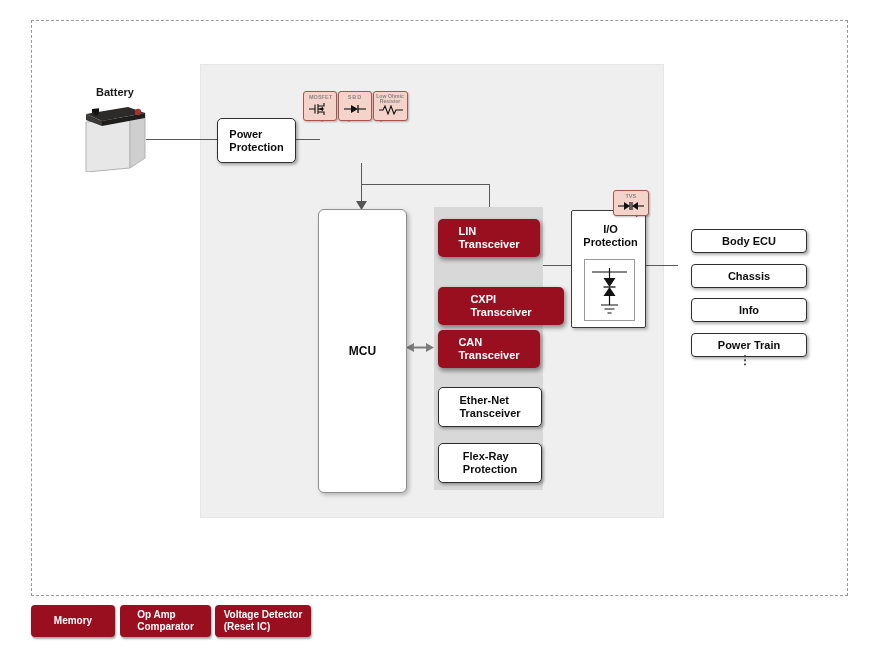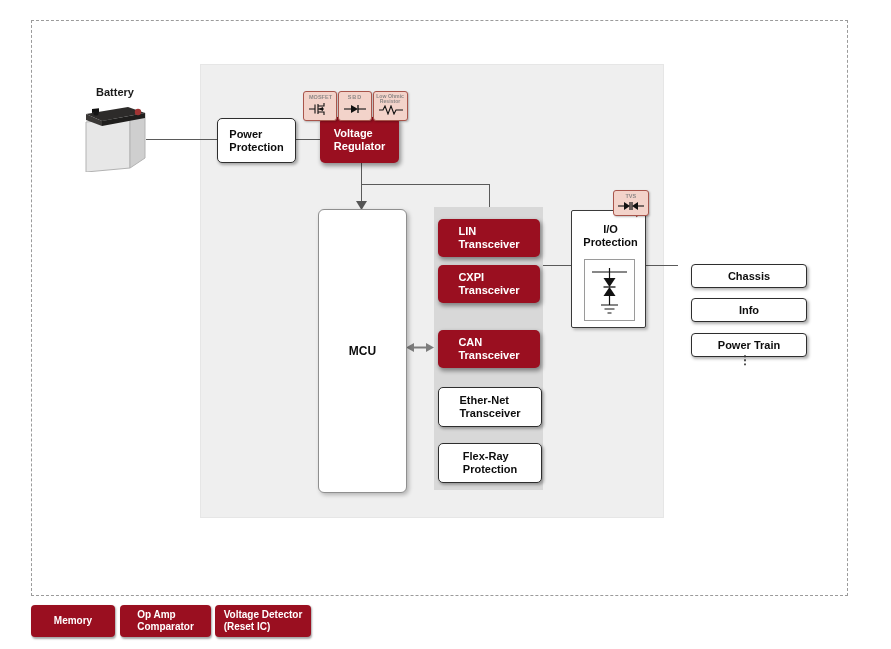--- a/index.html
+++ b/index.html
@@ -83,22 +83,20 @@
     <polygon points="4,14 20,21 20,26 4,20" fill="#3a3836"></polygon>
     <polygon points="20,21 63,13 63,18 20,26" fill="#1f1e1d"></polygon>
     <rect x="10" y="10" width="7" height="4" fill="#111" transform="skewY(-6 )"></rect>
     <circle cx="56" cy="12" r="3.2" fill="#a23434"></circle>
     <circle cx="14" cy="13" r="2.6" fill="#151515"></circle>
   </svg>
 
   <div class="box white-box" style="left:217px;top:118px;width:77px;height:43px">Power
 Protection</div>
 
-  <div class="box red-box" style="left:320px;top:117px;width:79px;height:46px;z-index:2">Voltage
-Regulator</div>
   <div class="tail-red" style="left:317px;top:112px"></div>
   <div class="tail-red" style="left:344px;top:112px"></div>
   <div class="tail-red" style="left:376px;top:112px"></div>
 
   <div class="callout" style="left:303px;top:91px;width:32px;height:28px">
     <div class="t">MOSFET</div>
     <svg class="sym" width="24" height="14" viewBox="0 0 24 14">
       <path d="M1 7 H7 M7 2.5 V11.5 M10 2 V12 M10 4 H16 V1 M10 10 H16 V13 M10 7 H16" stroke="#111" stroke-width="1.1" fill="none"></path>
       <polygon points="10.5,7 15,5 15,9" fill="#111"></polygon>
     </svg>
@@ -117,21 +115,21 @@
 Resistor</div>
     <svg class="sym" style="margin-top:0" width="26" height="10" viewBox="0 0 26 10">
       <polyline points="1,5 5,5 7,1 10,9 13,1 16,9 18,5 25,5" fill="none" stroke="#111" stroke-width="1.1"></polyline>
     </svg>
   </div>
 
   <div class="box mcu-box" style="left:318px;top:209px;width:87px;height:282px">MCU</div>
 
   <div class="box red-box" style="left:438px;top:219px;width:102px;height:38px">LIN
 Transceiver</div>
-  <div class="box red-box" style="left:438px;top:265px;width:102px;height:38px">CXPI
+  <div class="box red-box" style="left:438px;top:287px;width:126px;height:38px">CXPI
 Transceiver</div>
   <div class="box red-box" style="left:438px;top:330px;width:102px;height:38px">CAN
 Transceiver</div>
   <div class="box white-box" style="left:438px;top:387px;width:102px;height:38px">Ether-Net
 Transceiver</div>
   <div class="box white-box" style="left:438px;top:443px;width:102px;height:38px">Flex-Ray
 Protection</div>
 
   <div class="io-box" style="left:571px;top:210px;width:73px;height:116px">
     <div class="io-title">I/O
@@ -154,20 +152,21 @@
     <svg class="sym" style="margin-top:1px" width="28" height="10" viewBox="0 0 28 10">
       <line x1="1" y1="5" x2="7" y2="5" stroke="#111" stroke-width="1.1"></line>
       <polygon points="7,1 7,9 13,5" fill="#111"></polygon>
       <line x1="13" y1="1" x2="13" y2="9" stroke="#111" stroke-width="1.2"></line>
       <line x1="15" y1="1" x2="15" y2="9" stroke="#111" stroke-width="1.2"></line>
       <polygon points="21,1 21,9 15,5" fill="#111"></polygon>
       <line x1="21" y1="5" x2="27" y2="5" stroke="#111" stroke-width="1.1"></line>
     </svg>
   </div>
 
+  <div class="box out-box" style="left:691px;top:229px;width:114px;height:22px">Body ECU</div>
   <div class="box out-box" style="left:691px;top:264px;width:114px;height:22px">Chassis</div>
   <div class="box out-box" style="left:691px;top:298px;width:114px;height:22px">Info</div>
   <div class="box out-box" style="left:691px;top:333px;width:114px;height:22px">Power Train</div>
   <div class="ellipsis">⋮</div>
 
   <div class="box chip" style="left:31px;top:605px;width:84px;height:32px">Memory</div>
   <div class="box chip" style="left:215px;top:605px;width:96px;height:32px">Voltage Detector
 (Reset IC)</div>
   <div class="box chip" style="left:120px;top:605px;width:91px;height:32px">Op Amp
 Comparator</div>

